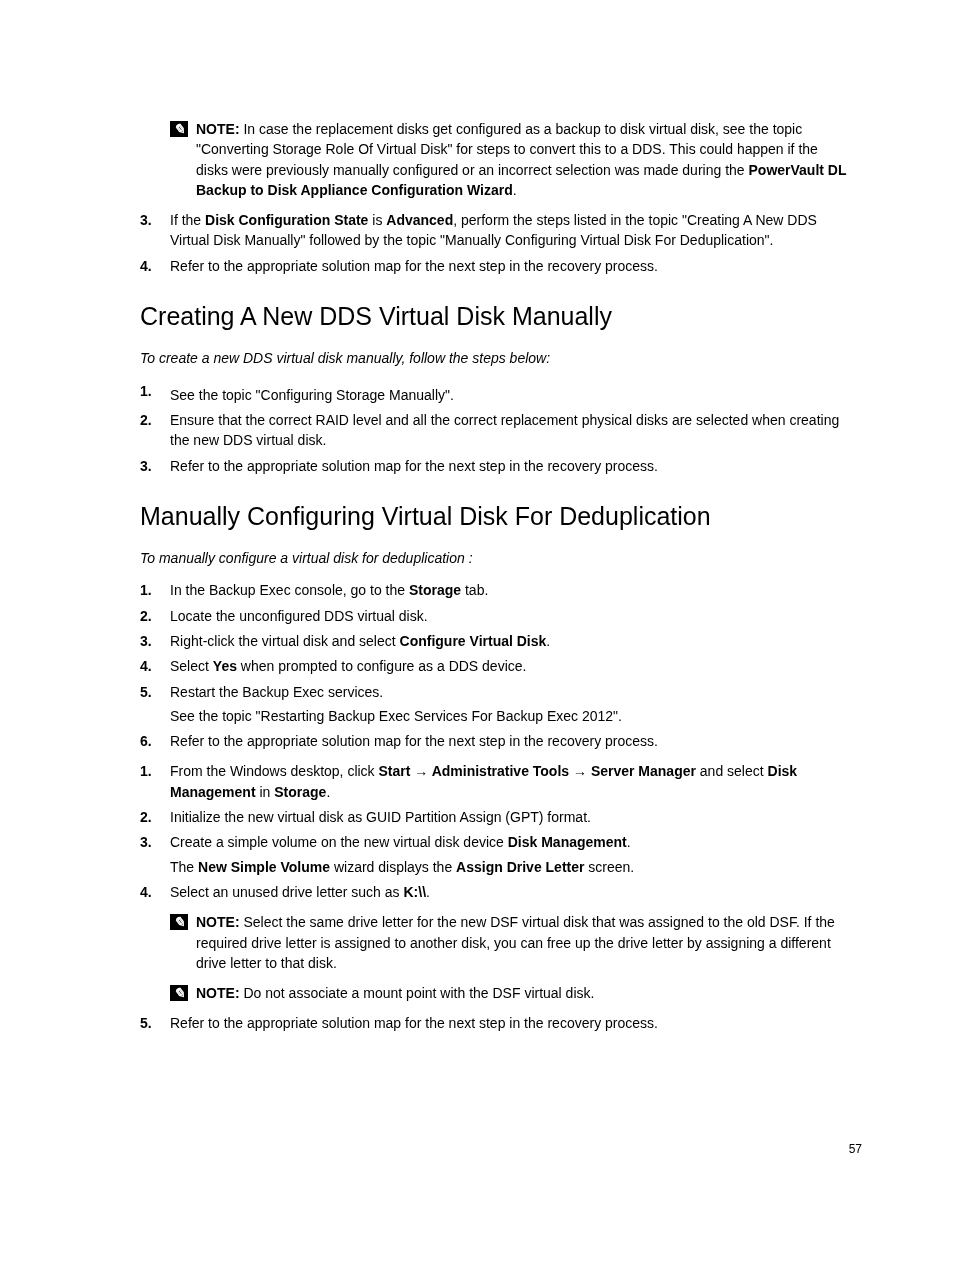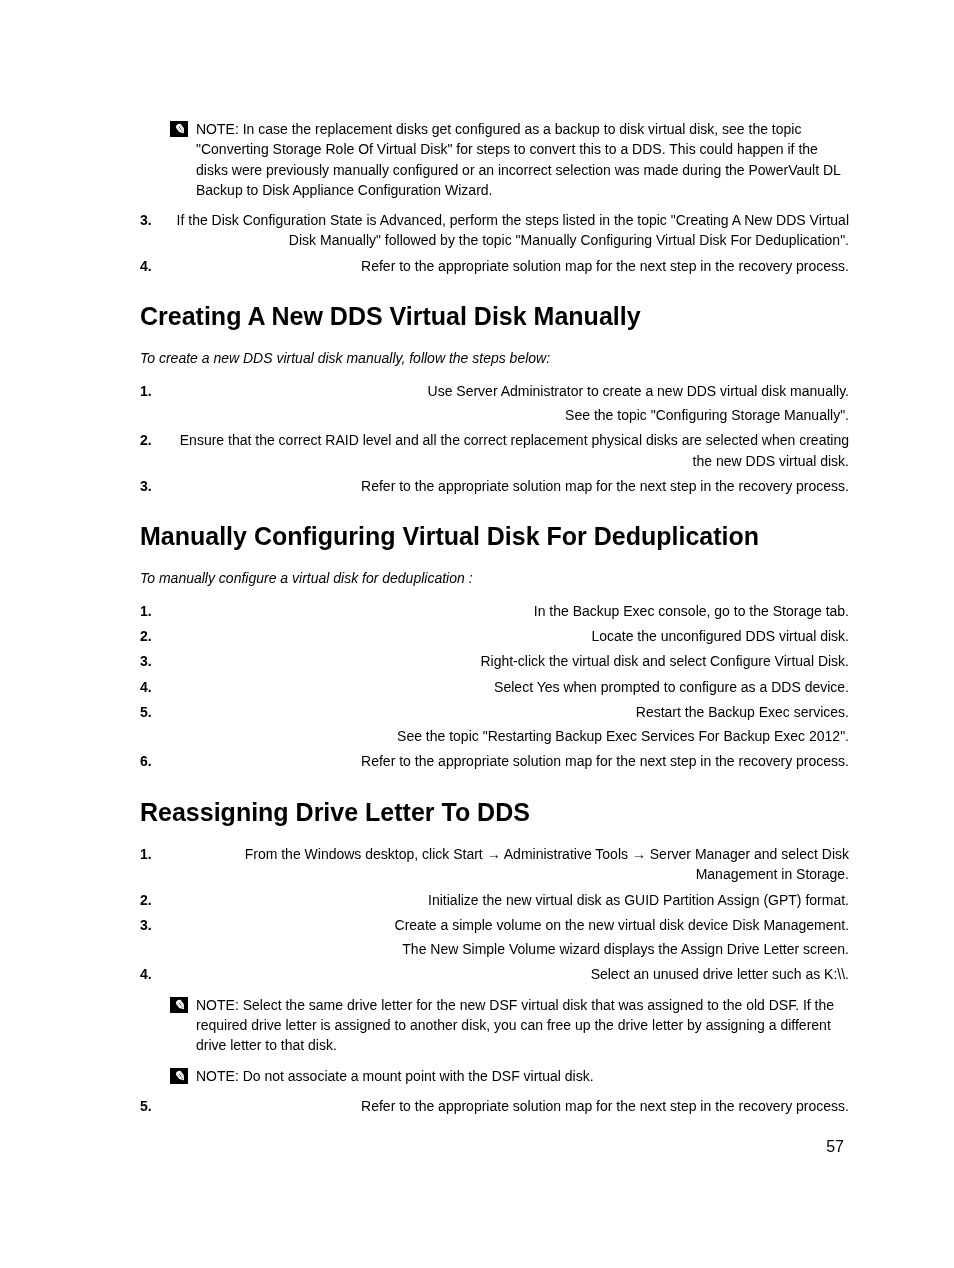--- a/index.html
+++ b/index.html
@@ -30,49 +30,49 @@
     display:inline-flex;
     align-items:center;
     justify-content:center;
     color:#fff;
     font-size:14px;
     font-weight:bold;
     line-height:16px;
     font-style:italic;
   }
   .note-body{flex:1;}
-  .bold{font-weight:normal;}
+  .bold{font-weight:bold;}
   ol.num{
     list-style:none;
     margin:0 0 10px 0;
     padding:0;
   }
   ol.num > li{
     display:flex;
     margin:5px 0;
   }
   ol.num > li > .marker{
     flex:0 0 30px;
     font-weight:bold;
   }
-  ol.num > li > .body{flex:1;text-align:right;}
+  ol.num > li > .body{flex:1;}
   h2.section{
     font-size:25px;
-    font-weight:bold;
+    font-weight:normal;
     margin:22px 0 14px 0;
     font-family:"Trebuchet MS", Arial, sans-serif;
     letter-spacing:0px;
   }
   p.intro{margin:8px 0 12px 0;font-style:italic;}
   .sub{margin-top:4px;}
   .page-num{
     position:absolute;
-    right:110px;
+    right:92px;
     bottom:110px;
-    font-size:16px;
+    font-size:12px;
   }
 </style>
 </head>
 <body>
 
 <div class="page">
 
   <div class="note-block">
     <span class="note-icon">✎</span>
     <div class="note-body">
@@ -92,21 +92,20 @@
       <span class="body">Refer to the appropriate solution map for the next step in the recovery process.</span>
     </li>
   </ol>
 
   <h2 class="section">Creating A New DDS Virtual Disk Manually</h2>
   <p class="intro">To create a new DDS virtual disk manually, follow the steps below:</p>
   <ol class="num">
     <li>
       <span class="marker">1.</span>
       <span class="body">
-        <span>Use Server Administrator to create a new DDS virtual disk manually.</span>
         <div class="sub">See the topic "Configuring Storage Manually".</div>
       </span>
     </li>
     <li>
       <span class="marker">2.</span>
       <span class="body">Ensure that the correct RAID level and all the correct replacement physical disks are selected when creating the new DDS virtual disk.</span>
     </li>
     <li>
       <span class="marker">3.</span>
       <span class="body">Refer to the appropriate solution map for the next step in the recovery process.</span>
@@ -144,21 +143,20 @@
         <span>Restart the Backup Exec services.</span>
         <div class="sub">See the topic "Restarting Backup Exec Services For Backup Exec 2012".</div>
       </span>
     </li>
     <li>
       <span class="marker">6.</span>
       <span class="body">Refer to the appropriate solution map for the next step in the recovery process.</span>
     </li>
   </ol>
 
-  <h2 class="section">Reassigning Drive Letter To DDS</h2>
   <ol class="num">
     <li>
       <span class="marker">1.</span>
       <span class="body">
         <span>From the Windows desktop, click </span><span class="bold">Start → Administrative Tools → Server Manager </span><span> and select </span><span class="bold">Disk Management</span><span> in </span><span class="bold">Storage</span><span>.</span>
       </span>
     </li>
     <li>
       <span class="marker">2.</span>
       <span class="body">Initialize the new virtual disk as GUID Partition Assign (GPT) format.</span>

